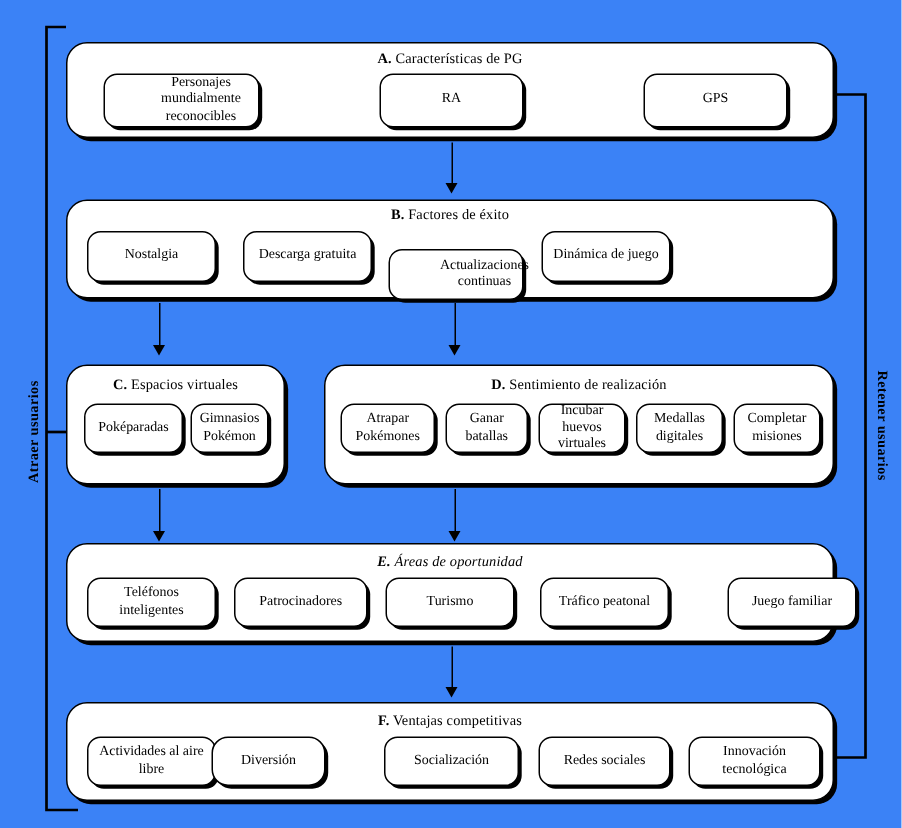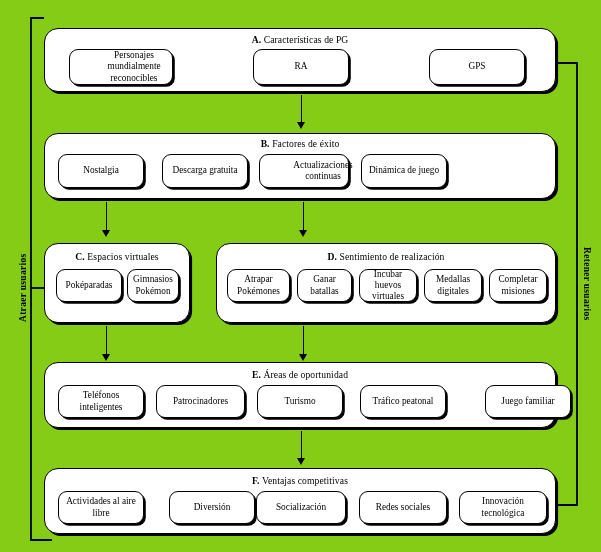--- a/index.html
+++ b/index.html
@@ -8,21 +8,21 @@
     background: #ffffff;
   }
   body {
     font-family: "Liberation Serif", "DejaVu Serif", serif;
     color: #000000;
   }
   #canvas {
     position: relative;
     width: 601px;
     height: 552px;
-    background: #84cc16;
+    background: #3b82f6;
     overflow: hidden;
   }
 
   
   .group {
     position: absolute;
     box-sizing: border-box;
     border: 1.6px solid #000;
     border-radius: 14px;
     background: #fff;
@@ -138,21 +138,21 @@
     <div class="group-title" style="top:4px;">
       <b>B.</b>
       <span>Factores de éxito</span>
     </div>
     <div class="node" style="left:13px; top:20px; width:86px; height:34px;">
       <span>Nostalgia</span>
     </div>
     <div class="node" style="left:117px; top:20px; width:86px; height:34px;">
       <span>Descarga gratuita</span>
     </div>
-    <div class="node" style="left:214px; top:20px; width:90px; height:34px;padding-left:40px;">
+    <div class="node" style="left:214px; top:32px; width:90px; height:34px;padding-left:40px;">
       <span>Actualizaciones continuas</span>
     </div>
     <div class="node" style="left:316px; top:20px; width:86px; height:34px;">
       <span>Dinámica de juego</span>
     </div>
   </div>
 
   <div class="vline" style="left:106px; top:202px; height:30px;"></div>
   <div class="arrowhead-down" style="left:101.7px; top:230px;"></div>
   <div class="vline" style="left:303px; top:202px; height:30px;"></div>
@@ -192,21 +192,21 @@
       <span>Completar misiones</span>
     </div>
   </div>
 
   <div class="vline" style="left:106px; top:326px; height:30px;"></div>
   <div class="arrowhead-down" style="left:101.7px; top:354px;"></div>
   <div class="vline" style="left:303px; top:326px; height:30px;"></div>
   <div class="arrowhead-down" style="left:298.7px; top:354px;"></div>
 
   <div class="group" style="left:44px; top:362px; width:512px; height:66px;">
-    <div class="group-title" style="top:6px;">
+    <div class="group-title" style="top:6px;font-style:italic;">
       <b>E.</b>
       <span>Áreas de oportunidad</span>
     </div>
     <div class="node" style="left:13px; top:22px; width:86px; height:33px;">
       <span>Teléfonos inteligentes</span>
     </div>
     <div class="node" style="left:111px; top:22px; width:89px; height:33px;">
       <span>Patrocinadores</span>
     </div>
     <div class="node" style="left:212px; top:22px; width:86px; height:33px;">
@@ -224,21 +224,21 @@
   <div class="arrowhead-down" style="left:296.7px; top:458px;"></div>
 
   <div class="group" style="left:44px; top:468px; width:512px; height:66px;">
     <div class="group-title" style="top:6px;">
       <b>F.</b>
       <span>Ventajas competitivas</span>
     </div>
     <div class="node" style="left:13px; top:22px; width:86px; height:33px;">
       <span>Actividades al aire libre</span>
     </div>
-    <div class="node" style="left:124px; top:22px; width:86px; height:33px;">
+    <div class="node" style="left:96px; top:22px; width:76px; height:33px;border-radius:11px;">
       <span>Diversión</span>
     </div>
     <div class="node" style="left:211px; top:22px; width:90px; height:33px;">
       <span>Socialización</span>
     </div>
     <div class="node" style="left:314px; top:22px; width:88px; height:33px;">
       <span>Redes sociales</span>
     </div>
     <div class="node" style="left:414px; top:22px; width:88px; height:33px;">
       <span>Innovación tecnológica</span>

